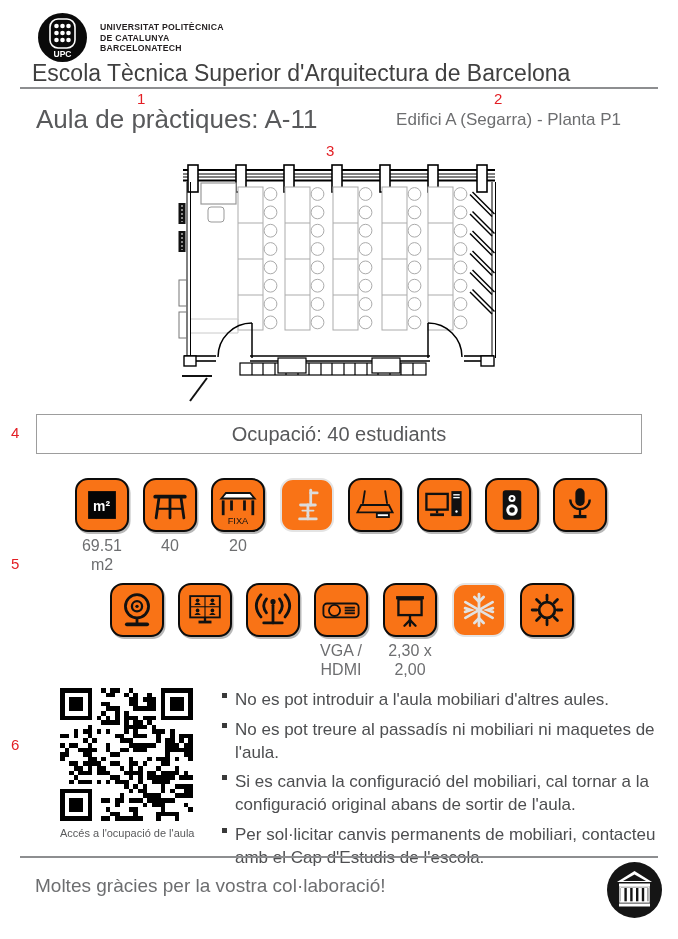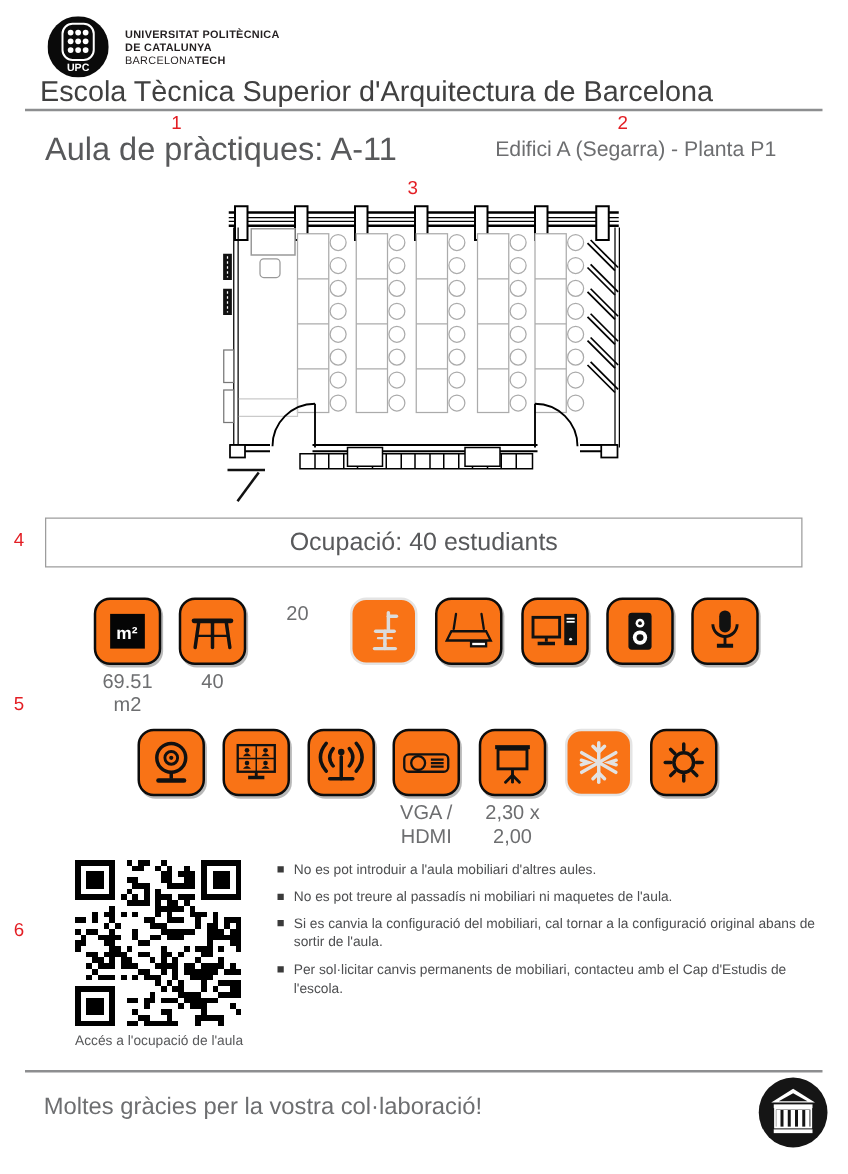--- a/index.html
+++ b/index.html
@@ -5,21 +5,21 @@
   html,body{margin:0;padding:0;background:#fff;}
   .page{position:relative;width:678px;height:939px;background:#fff;overflow:hidden;
         font-family:"Liberation Sans",sans-serif;}
 
   .mark{position:absolute;color:#e31e24;font-size:15px;font-weight:400;}
 
   
   .upc-logo{position:absolute;left:38px;top:13px;width:49px;height:49px;}
   .org{position:absolute;left:100px;top:22px;font-size:8.7px;line-height:10.6px;
        color:#231f20;font-weight:700;letter-spacing:.25px;}
-  .org .light{font-weight:400;}
+  .org .light{font-weight:700;}
   .school{position:absolute;left:32px;top:60px;font-size:23px;color:#404040;}
   .rule-top{position:absolute;left:20px;right:20px;top:87px;border-top:2px solid #8d8e90;}
 
   .room-title{position:absolute;left:36px;top:104px;font-size:26px;color:#58595b;text-align:right;}
   .location{position:absolute;right:57px;top:110px;font-size:17px;color:#6d6e70;}
 
   .plan{position:absolute;left:178px;top:162px;width:322px;height:240px;}
   .plan svg{display:block;width:100%;height:100%;}
 
   .occ{position:absolute;left:36px;top:414px;width:604px;height:38px;border:1px solid #9d9d9d;
@@ -30,21 +30,21 @@
          border-radius:13px;background:#f97316;box-shadow:1.5px 2px 0 rgba(0,0,0,.28);}
   .ficon svg{display:block;width:100%;height:100%;}
   .slot.disabled .ficon{border-color:#e4e4e4;box-shadow:none;}
   .flabel{margin-top:5px;width:48px;text-align:center;font-size:16px;line-height:1.18;color:#6d6e70;}
 
   .qr{position:absolute;left:60px;top:688px;width:133px;height:133px;}
   .qr svg{width:100%;height:100%;shape-rendering:crispEdges;background:#fff;}
   .qr-caption{position:absolute;left:60px;top:827px;font-size:11px;color:#58595b;}
 
   .rules{position:absolute;left:222px;top:689px;width:440px;}
-  .rule-item{display:flex;margin-bottom:7px;font-size:11px;line-height:1.34;color:#4d4e50;}
+  .rule-item{display:flex;margin-bottom:7px;font-size:17px;line-height:1.34;color:#4d4e50;}
   .bullet{flex:0 0 auto;width:5px;height:5px;background:#3a3a3a;margin:4px 8px 0 0;}
 
   .rule-bottom{position:absolute;left:20px;right:20px;top:856px;border-top:2px solid #8d8e90;}
   .thanks{position:absolute;left:35px;top:875px;font-size:19px;color:#6d6e70;}
   .etsab-logo{position:absolute;left:606px;top:861px;width:57px;height:58px;}
 </style>
 </head>
 <body>
 
 <div class="page">
@@ -229,20 +229,32 @@
           <line x1="27" y1="20" x2="27" y2="41" stroke-width="3"></line>
           <line x1="39" y1="20" x2="42" y2="41" stroke-width="3"></line>
           <line x1="14" y1="31" x2="40" y2="31" stroke-width="2"></line>
         </g>
       </svg>
     </div>
     <div class="flabel">40</div>
   </div>
 
   <div class="slot" style="left:208px;top:478px">
+    <div class="ficon">
+      <svg viewBox="0 0 54 54">
+        <g stroke="#111" fill="none">
+          <path d="M9 20 L14 14 H40 L45 20 Z" stroke-width="2" fill="#fff"></path>
+          <line x1="11" y1="22" x2="11" y2="38" stroke-width="3"></line>
+          <line x1="43" y1="22" x2="43" y2="38" stroke-width="3"></line>
+          <line x1="20" y1="22" x2="20" y2="33" stroke-width="3"></line>
+          <line x1="34" y1="22" x2="34" y2="33" stroke-width="3"></line>
+        </g>
+        <text x="27" y="48" text-anchor="middle" font-size="10" fill="#111">FIXA</text>
+      </svg>
+    </div>
     <div class="flabel">20</div>
   </div>
 
   <div class="slot disabled" style="left:277px;top:478px">
     <div class="ficon">
       <svg viewBox="0 0 54 54">
         <g stroke="#dcdcdc" fill="none" stroke-width="3" stroke-linecap="round">
           <line x1="31" y1="11" x2="31" y2="27"></line>
             <line x1="31" y1="14" x2="38" y2="14"></line>
           <line x1="20" y1="27" x2="36" y2="27"></line>

